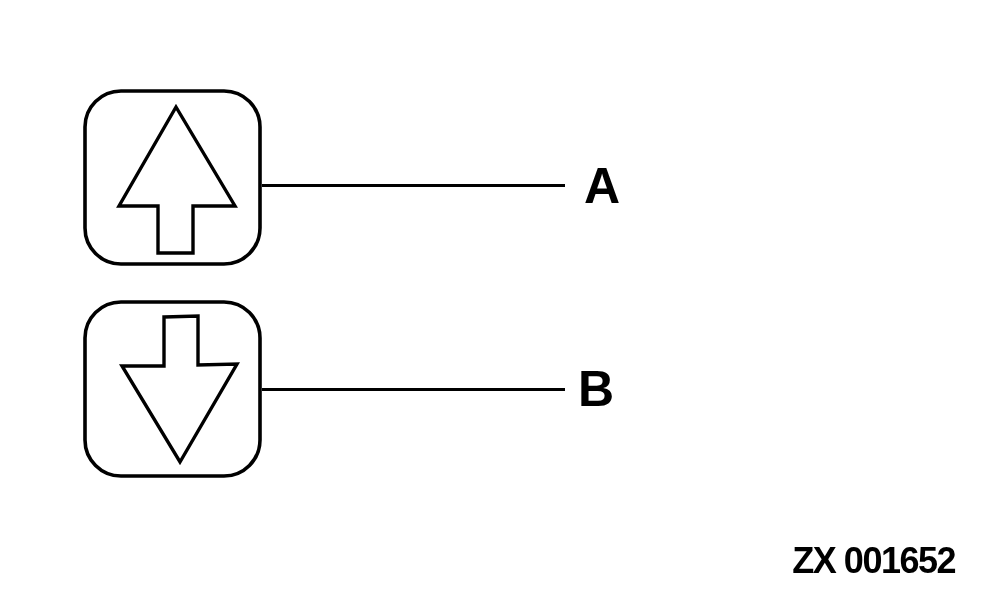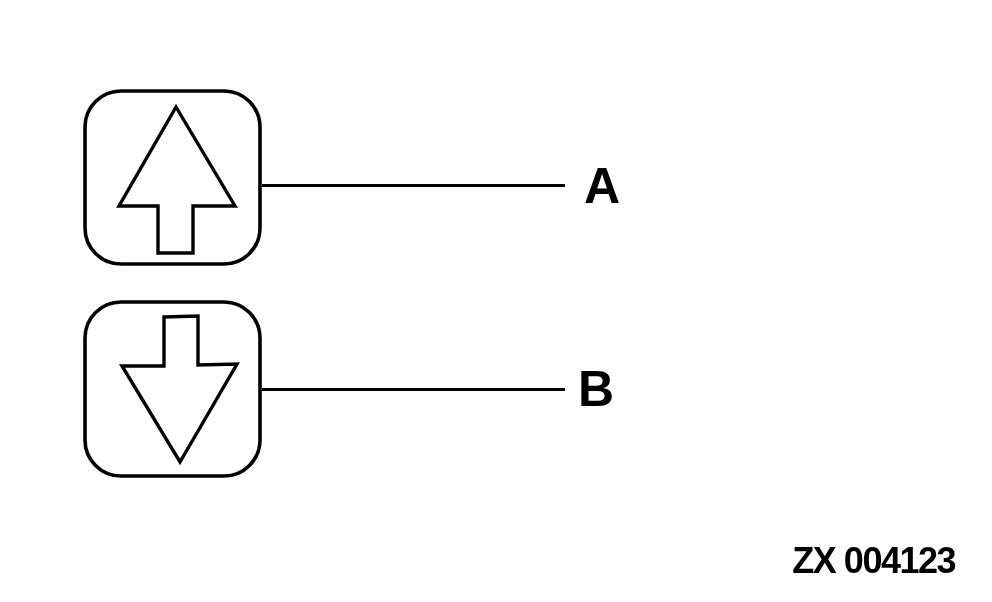--- a/index.html
+++ b/index.html
@@ -59,15 +59,15 @@
 
   <svg class="icon" style="left:83px; top:300px;" width="179" height="178" viewBox="0 0 179 178" fill="none" stroke="#000000" aria-hidden="true">
     <rect x="2" y="2" width="175" height="174" rx="36" ry="36" fill="#ffffff" stroke-width="3.6"></rect>
     <polygon points="81,17 115,16 115,65 154,64 97,162 39,66 81,66" fill="#ffffff" stroke-width="3.4" stroke-linejoin="miter"></polygon>
   </svg>
 
   <div class="callout-line" style="left:262px; top:388px; width:303px;"></div>
 
   <div class="callout-label" style="left:578px; top:389px;">B</div>
 
-  <div class="figure-code" style="right:37px; top:561px;">ZX 004123</div>
+  <div class="figure-code" style="right:37px; top:561px;">ZX 001652</div>
 
 </div>
 
 </body></html>

